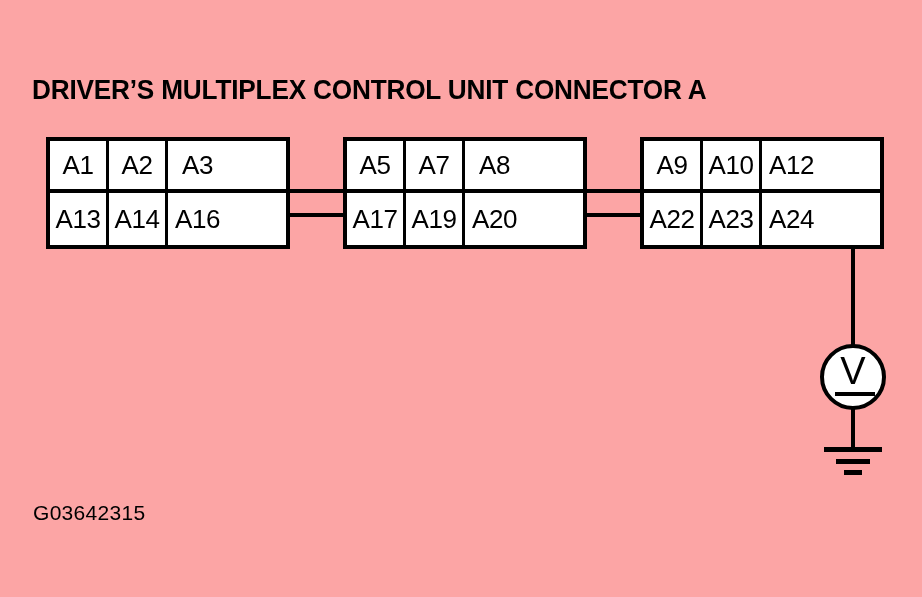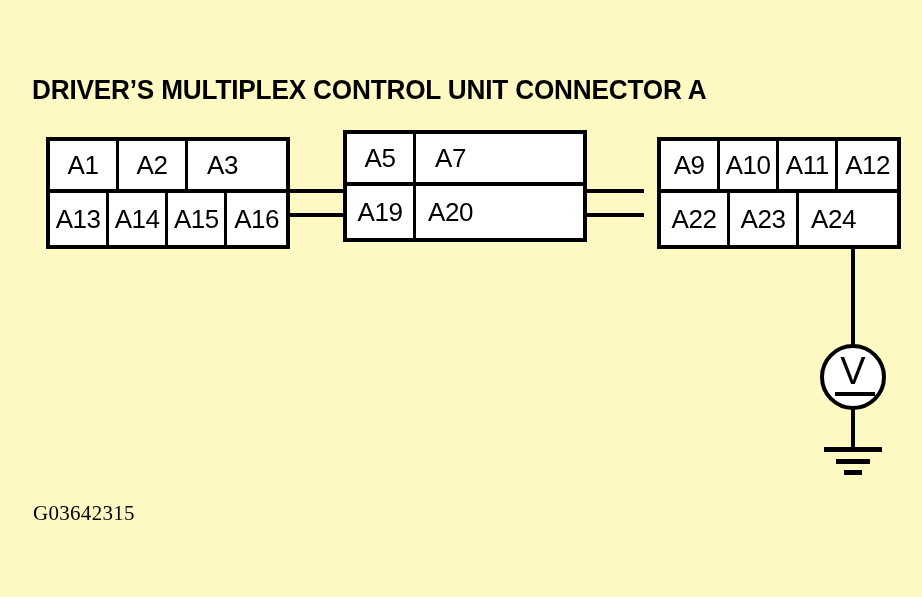--- a/index.html
+++ b/index.html
@@ -9,21 +9,21 @@
     background: #ffffff;
   }
   body {
     font-family: "Liberation Sans", sans-serif;
     color: #000000;
   }
   #page {
     position: relative;
     width: 922px;
     height: 597px;
-    background: #fef9c3;
+    background: #fca5a5;
     overflow: hidden;
   }
 
   
   #diagram-title {
     position: absolute;
     left: 32px;
     top: 74px;
     font-family: "Liberation Sans", sans-serif;
     font-weight: bold;
@@ -48,21 +48,21 @@
   .connector-row {
     display: flex;
     flex-direction: row;
     height: 54px;
     box-sizing: border-box;
   }
   .connector-row.row-top {
     border-bottom: 4px solid #000000;
   }
   .pin-cell {
-    width: 69px;
+    width: 59px;
     box-sizing: border-box;
     border-right: 3px solid #000000;
     display: flex;
     align-items: center;
     justify-content: center;
     font-family: "Liberation Sans", sans-serif;
     font-size: 26px;
     line-height: 26px;
     letter-spacing: -0.5px;
     color: #000000;
@@ -122,21 +122,21 @@
   }
   #ground-bar-1 { width: 58px; }
   #ground-bar-2 { width: 34px; }
   #ground-bar-3 { width: 18px; }
 
   
   #reference-code {
     position: absolute;
     left: 33px;
     top: 501px;
-    font-family: Liberation Serif, serif;
+    font-family: Liberation Sans, sans-serif;
     font-size: 21px;
     line-height: 24px;
     letter-spacing: 0.3px;
     color: #000000;
     white-space: nowrap;
   }
 </style>
 </head>
 <body>
 
@@ -146,41 +146,41 @@
 
   <div class="connector-block" id="block-1" style="left:46px; top:137px; width:244px; height:112px;">
     <div class="connector-row row-top">
       <div class="pin-cell">A1</div>
       <div class="pin-cell">A2</div>
       <div class="pin-cell">A3</div>
     </div>
     <div class="connector-row row-bottom">
       <div class="pin-cell">A13</div>
       <div class="pin-cell">A14</div>
-      <div class="pin-cell">A15</div>
       <div class="pin-cell">A16</div>
     </div>
   </div>
 
-  <div class="connector-block" id="block-2" style="left:343px; top:130px; width:244px; height:112px;">
+  <div class="connector-block" id="block-2" style="left:343px; top:137px; width:244px; height:112px;">
     <div class="connector-row row-top">
       <div class="pin-cell">A5</div>
       <div class="pin-cell">A7</div>
+      <div class="pin-cell">A8</div>
     </div>
     <div class="connector-row row-bottom">
+      <div class="pin-cell">A17</div>
       <div class="pin-cell">A19</div>
       <div class="pin-cell">A20</div>
     </div>
   </div>
 
-  <div class="connector-block" id="block-3" style="left:657px; top:137px; width:244px; height:112px;">
+  <div class="connector-block" id="block-3" style="left:640px; top:137px; width:244px; height:112px;">
     <div class="connector-row row-top">
       <div class="pin-cell">A9</div>
       <div class="pin-cell">A10</div>
-      <div class="pin-cell">A11</div>
       <div class="pin-cell">A12</div>
     </div>
     <div class="connector-row row-bottom">
       <div class="pin-cell">A22</div>
       <div class="pin-cell">A23</div>
       <div class="pin-cell">A24</div>
     </div>
   </div>
 
   <div class="wire-h" style="left:286px; top:189px; width:61px;"></div>

